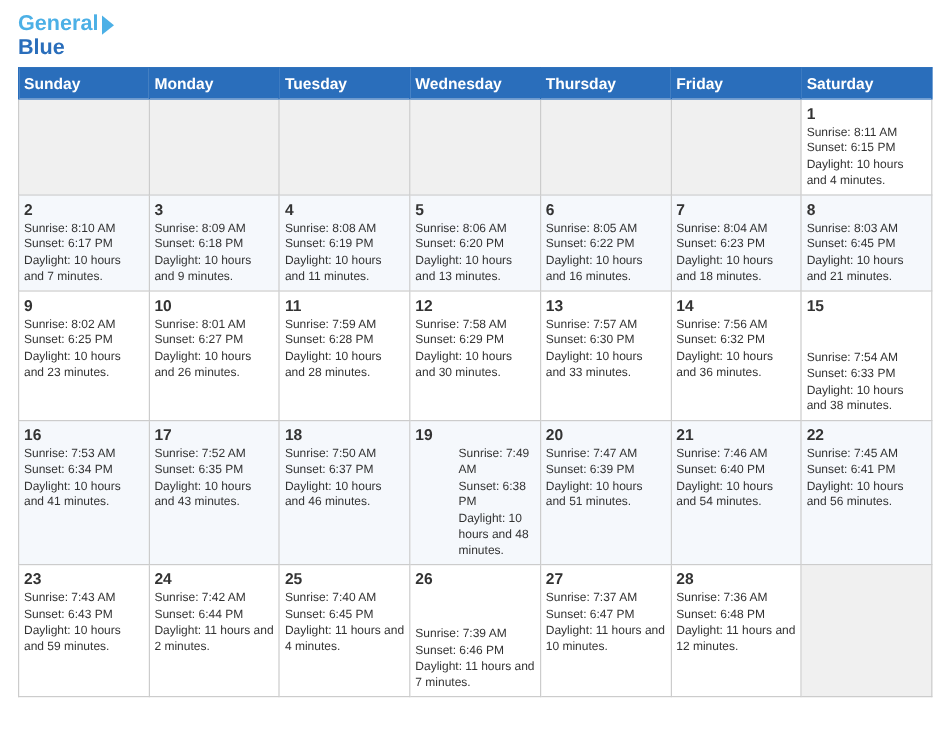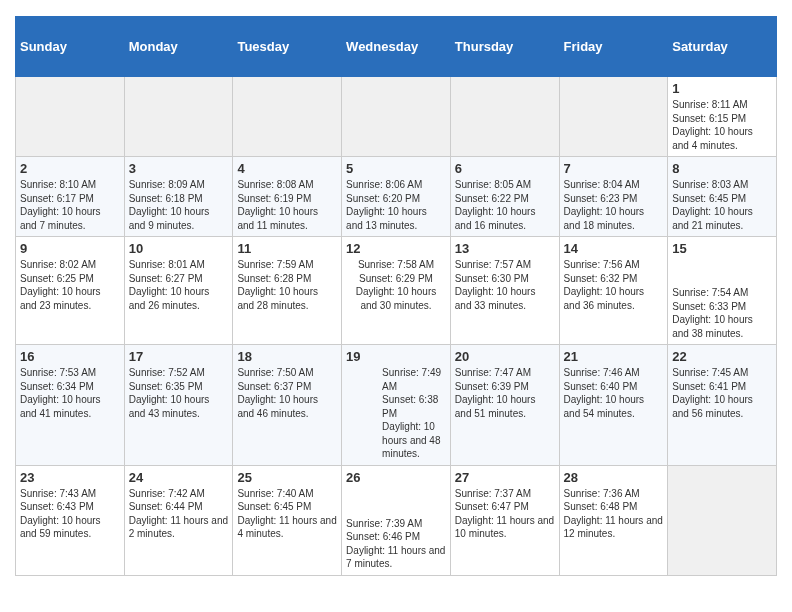--- a/index.html
+++ b/index.html
@@ -7,33 +7,42 @@
     .container { width: 792px; padding: 10px 15px; }
     .header-row { display: flex; justify-content: space-between; align-items: flex-start; margin-bottom: 6px; }
     .logo { display: flex; align-items: center; }
     .logo-text { font-size: 18px; font-weight: bold; color: #1a5fa8; line-height: 1.1; }
     .logo-text span { color: #4cb0e6; }
     .logo-arrow { width: 0; height: 0; border-left: 10px solid #4cb0e6; border-top: 8px solid transparent; border-bottom: 8px solid transparent; margin-left: 3px; margin-top: 2px; }
     .title-block { text-align: right; }
     .month-title { font-size: 36px; font-weight: bold; color: #333; }
     .location-title { font-size: 16px; color: #555; }
     table { width: 100%; border-collapse: collapse; table-layout: fixed; }
-    thead th { background: #2a6ebb; color: #fff; font-size: 13px; padding: 22px 4px; text-align: left; border: 1px solid #2a6ebb; }
+    thead th { background: #2a6ebb; color: #fff; font-size: 13px; padding: 5px 4px; text-align: left; border: 1px solid #2a6ebb; }
     tbody td { border: 1px solid #ccc; vertical-align: top; padding: 4px; font-size: 10.5px; color: #333; height: 78px; background: #fff; }
     tbody tr:nth-child(even) td { background: #f5f8fc; }
     .day-num { font-size: 13px; font-weight: bold; display: block; margin-bottom: 2px; }
     .day-info { font-size: 10px; line-height: 1.35; color: #333; }
     td.empty { background: #f0f0f0; }
     tbody tr:nth-child(even) td.empty { background: #e8e8e8; }
   </style>
 </head>
 <body>
 
 <div class="container">
   <div class="header-row">
+    <div class="logo">
+      <div style="display:flex;flex-direction:column;align-items:flex-start;">
+        <div style="display:flex;align-items:center;">
+          <span class="logo-text"><span>General</span></span>
+          <div class="logo-arrow"></div>
+        </div>
+        <span class="logo-text" style="color:#2a6ebb;">Blue</span>
+      </div>
+    </div>
     <div class="title-block">
     </div>
   </div>
 
   <table>
     <thead>
       <tr>
         <th>Sunday</th>
         <th>Monday</th>
         <th>Tuesday</th>
@@ -116,21 +125,21 @@
 Daylight: 10 hours and 26 minutes.</div>
           </td>
           <td>
             <span class="day-num">11</span>
             <div class="day-info" style="white-space: pre-line;">Sunrise: 7:59 AM
 Sunset: 6:28 PM
 Daylight: 10 hours and 28 minutes.</div>
           </td>
           <td>
             <span class="day-num">12</span>
-            <div class="day-info" style="white-space: pre-line; text-align: center;">Sunrise: 7:58 AM
+            <div class="day-info" style="white-space: pre-line;">Sunrise: 7:58 AM
 Sunset: 6:29 PM
 Daylight: 10 hours and 30 minutes.</div>
           </td>
           <td>
             <span class="day-num">13</span>
             <div class="day-info" style="white-space: pre-line;">Sunrise: 7:57 AM
 Sunset: 6:30 PM
 Daylight: 10 hours and 33 minutes.</div>
           </td>
           <td>

